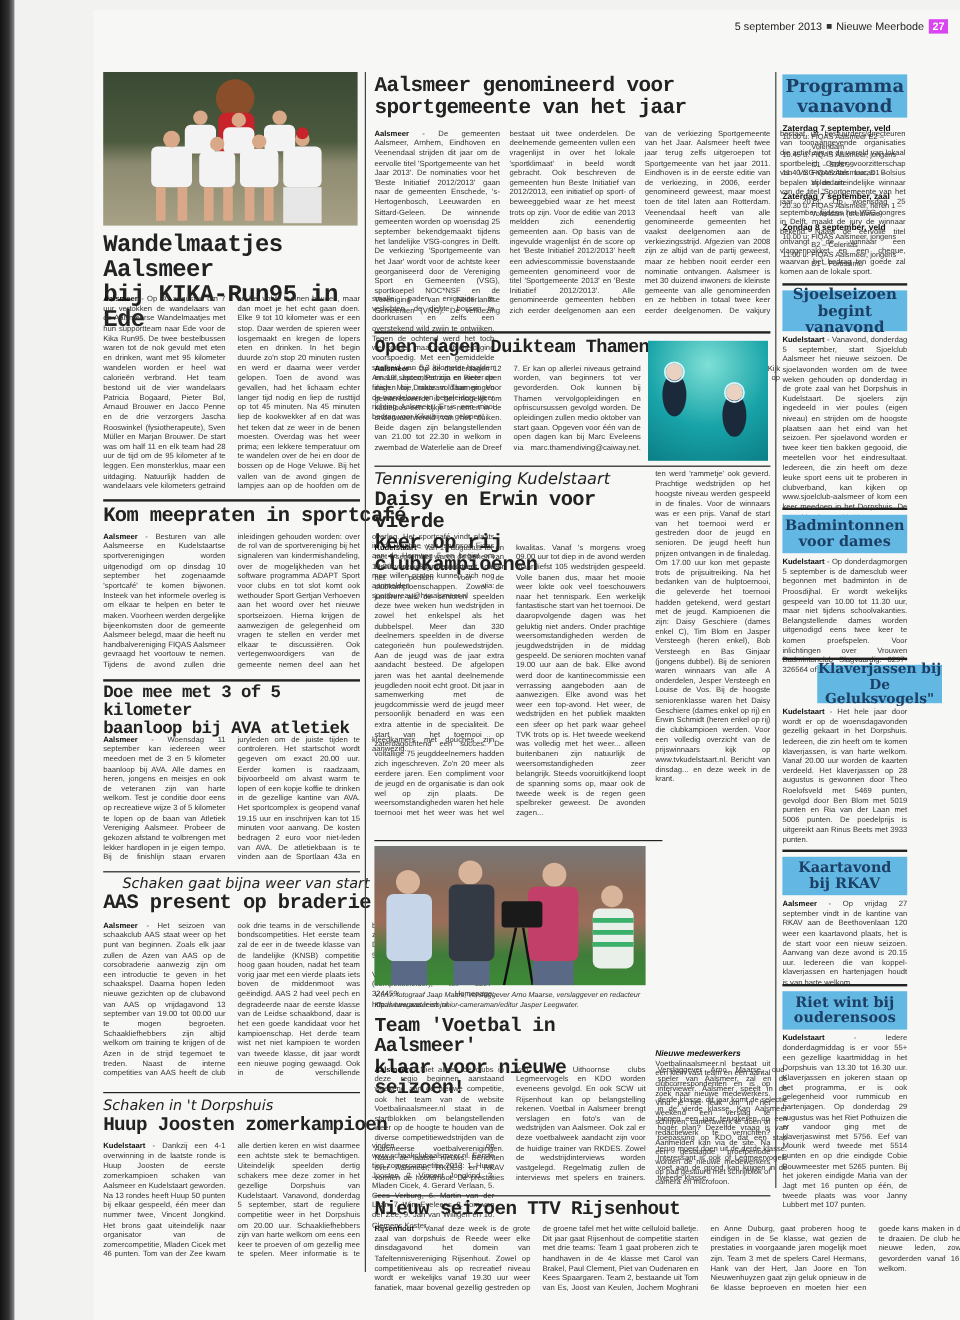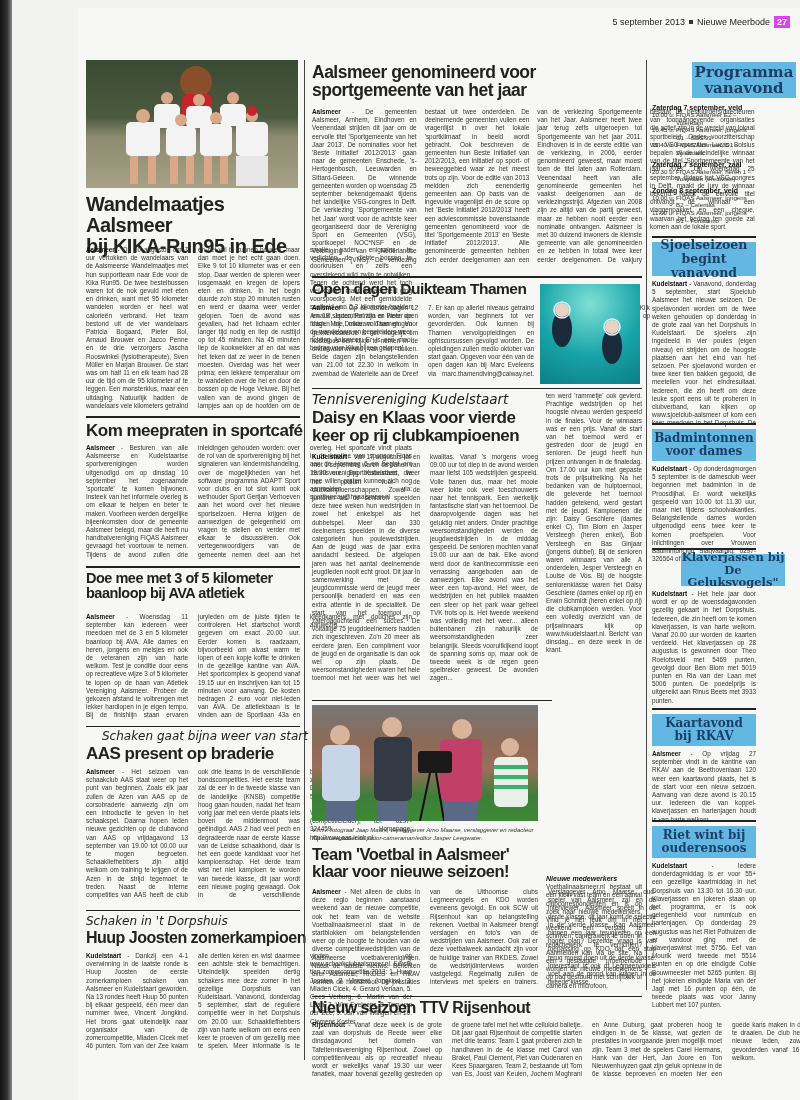--- a/index.html
+++ b/index.html
@@ -3,21 +3,21 @@
 <meta charset="utf-8">
 <style>
   html, body { margin:0; padding:0; }
   body { width:800px; height:1100px; background:#f2f2f0; position:relative; overflow:hidden; font-family:"Liberation Sans", sans-serif; color:#1a1a1a; }
   .binder { position:absolute; left:0; top:0; width:12px; height:1100px; background:linear-gradient(90deg,#111 0,#333 60%,#888 100%); }
   .page { position:absolute; left:78px; top:8px; width:722px; height:1092px; background:#f7f7f5; }
   .abs { position:absolute; }
   .hdr { position:absolute; right:10px; top:8px; font-size:9px; color:#222; display:flex; align-items:center; gap:4px; }
   .pgnum { background:#d946ef; color:#fff; font-weight:bold; padding:1px 3px; font-size:9px; }
   .sq { display:inline-block; width:4px; height:4px; background:#333; }
-  .h1 { font-family:Liberation Sans, sans-serif; font-weight:bold; color:#222; line-height:1.05; letter-spacing:-0.5px; margin:0; }
+  .h1 { font-family:Liberation Mono, monospace; font-weight:bold; color:#222; line-height:1.05; letter-spacing:-0.5px; margin:0; }
   .kicker { font-family:"DejaVu Sans", sans-serif; font-style:italic; color:#222; font-size:14px; line-height:1.1; margin:0; }
   .body { font-size:6.4px; line-height:8.2px; color:#333; text-align:justify; }
   .cols2 { column-count:2; column-gap:10px; }
   .lead { font-weight:bold; color:#111; }
   .rule { position:absolute; height:2px; background:#222; }
   .vrule { position:absolute; width:1px; background:#444; }
   .bluebox { position:absolute; background:#63b8e3; color:#1c3f66; font-family:"DejaVu Serif", serif; font-weight:bold; text-align:center; display:flex; align-items:center; justify-content:center; line-height:1.1; }
   .photo { position:absolute; overflow:hidden; }
   .caption { font-size:6px; font-style:italic; color:#333; line-height:8px; }
   .sched-day { font-weight:bold; font-size:7px; color:#111; margin-top:4px; }
@@ -140,21 +140,21 @@
       <g stroke="#d8f4ff" stroke-width="1.5" fill="none">
           <circle cx="22" cy="26" r="8"></circle>
           <circle cx="72" cy="43" r="8"></circle>
         </g>
     </svg>
   </div>
 
   <div class="rule" style="left:234px;top:380px;width:330px;height:1px;"></div>
   <p class="kicker abs" style="left:234px;top:384px;font-size:13.5px;">Tennisvereniging Kudelstaart</p>
   <h1 class="h1 abs" style="left:234px;top:401px;font-size:17px;width:240px;">
-    <span>Daisy en Klaas voor vierde</span><br>
+    <span>Daisy en Erwin voor vierde</span><br>
     <span>keer op rij clubkampioenen</span>
   </h1>
   <div class="abs body cols2" style="left:234px;top:445px;width:226px;height:242px;">
     <span class="lead">Kudelstaart</span><span> - Van 17 augustus tot en met 1 september waren de banen van tennisvereniging Kudelstaart, weer het podium voor de clubkampioenschappen. Zowel de junioren als de senioren speelden deze twee weken hun wedstrijden in zowel het enkelspel als het dubbelspel. Meer dan 330 deelnemers speelden in de diverse categorieën hun poulewedstrijden. Aan de jeugd was de jaar extra aandacht besteed. De afgelopen jaren was het aantal deelnemende jeugdleden nooit echt groot. Dit jaar in samenwerking met de jeugdcommissie werd de jeugd meer persoonlijk benaderd en was een extra attentie in de specialiteit. De start van het toernooi op zaterdagochtend een succes. De voltallige 75 jeugddeelnemers hadden zich ingeschreven. Zo'n 20 meer als eerdere jaren. Een compliment voor de jeugd en de organisatie is dan ook wel op zijn plaats. De weersomstandigheden waren het hele toernooi met het weer was het wel kwalitas. Vanaf 's morgens vroeg 09.00 uur tot diep in de avond werden maar liefst 105 wedstrijden gespeeld. Volle banen dus, maar het mooie weer lokte ook veel toeschouwers naar het tennispark. Een werkelijk fantastische start van het toernooi. De daaropvolgende dagen was het geluktig niet anders. Onder prachtige weersomstandigheden werden de jeugdwedstrijden in de middag gespeeld. De senioren mochten vanaf 19.00 uur aan de bak. Elke avond werd door de kantinecommissie een verrassing aangeboden aan de aanwezigen. Elke avond was het weer een top-avond. Het weer, de wedstrijden en het publiek maakten een sfeer op het park waar geheel TVK trots op is. Het tweede weekend was volledig met het weer...</span>
     <span>alleen buitenbanen zijn natuurlijk de weersomstandigheden zeer belangrijk. Steeds vooruitkijkend loopt de spanning soms op, maar ook de tweede week is de regen geen spelbreker geweest. De avonden zagen...</span>
   </div>
   <div class="abs body" style="left:468px;top:384px;width:96px;height:305px;overflow:hidden;">
     <span>ten werd 'rammetje' ook gevierd. Prachtige wedstrijden op het hoogste niveau werden gespeeld in de finales. Voor de winnaars was er een prijs. Vanaf de start van het toernooi werd er gestreden door de jeugd en senioren. De jeugd heeft hun prijzen ontvangen in de finaledag. Om 17.00 uur kon met gepaste trots de prijsuitreiking. Na het bedanken van de hulptoernooi, die geleverde het toernooi hadden getekend, werd gestart met de jeugd. Kampioenen die zijn: Daisy Geschiere (dames enkel C), Tim Blom en Jasper Versteegh (heren enkel), Bob Versteegh en Bas Ginjaar (jongens dubbel). Bij de senioren waren winnaars van alle A onderdelen, Jesper Versteegh en Louise de Vos. Bij de hoogste seniorenklasse waren het Daisy Geschiere (dames enkel op rij) en Erwin Schmidt (heren enkel op rij) die clubkampioen werden. Voor een volledig overzicht van de prijswinnaars kijk op www.tvkudelstaart.nl. Bericht van dinsdag... en deze week in de krant.</span>
   </div>
 
@@ -201,21 +201,21 @@
   </div>
 
   <div class="rule" style="left:234px;top:988px;width:330px;height:1px;"></div>
   <h1 class="h1 abs" style="left:234px;top:992px;font-size:16px;white-space:nowrap;">Nieuw seizoen TTV Rijsenhout</h1>
   <div class="abs body" style="left:234px;top:1013px;width:410px;height:60px;column-count:3;column-gap:10px;">
     <span class="lead">Rijsenhout</span><span> - Vanaf deze week is de grote zaal van dorpshuis de Reede weer elke dinsdagavond het domein van Tafeltennisvereniging Rijsenhout. Zowel op competitieniveau als op recreatief niveau wordt er wekelijks vanaf 19.30 uur weer fanatiek, maar bovenal gezellig gestreden op de groene tafel met het witte celluloid balletje. Dit jaar gaat Rijsenhout de competitie starten met drie teams: Team 1 gaat proberen zich te handhaven in de 4e klasse met Carol van Brakel, Paul Clement, Piet van Oudenaren en Kees Spaargaren. Team 2, bestaande uit Tom van Es, Joost van Keulen, Jochem Moghrani en Anne Duburg, gaat proberen hoog te eindigen in de 5e klasse, wat gezien de prestaties in voorgaande jaren mogelijk moet zijn. Team 3 met de spelers Carel Hermans, Hank van der Hert, Jan Joore en Ton Nieuwenhuyzen gaat zijn geluk opnieuw in de 6e klasse beproeven en moeten hier een goede kans maken in de bovenste helft mee te draaien. De club heeft volop ruimte voor nieuwe leden, zowel beginners als gevorderden vanaf 16 jaar zijn van harte welkom.</span>
   </div>
 
   <div class="vrule" style="left:568px;top:52px;height:930px;"></div>
 
-  <div class="bluebox" style="left:574px;top:54px;width:104px;height:36px;font-size:15px;margin-left:40px;">
+  <div class="bluebox" style="left:574px;top:54px;width:104px;height:36px;font-size:15px;">
     <div><span>Programma</span><br><span>vanavond</span></div>
   </div>
   <div class="abs" style="left:574px;top:92px;width:104px;" id="handbal-sched">
       <div class="sched-day">Zaterdag 7 september, veld</div>
       <div class="sched-row">
         <span class="t">10.00 u:</span>
         <span>FIQAS Aalsmeer E2 – Volendam</span>
       </div>
       <div class="sched-row">
         <span class="t">10.45 u:</span>

